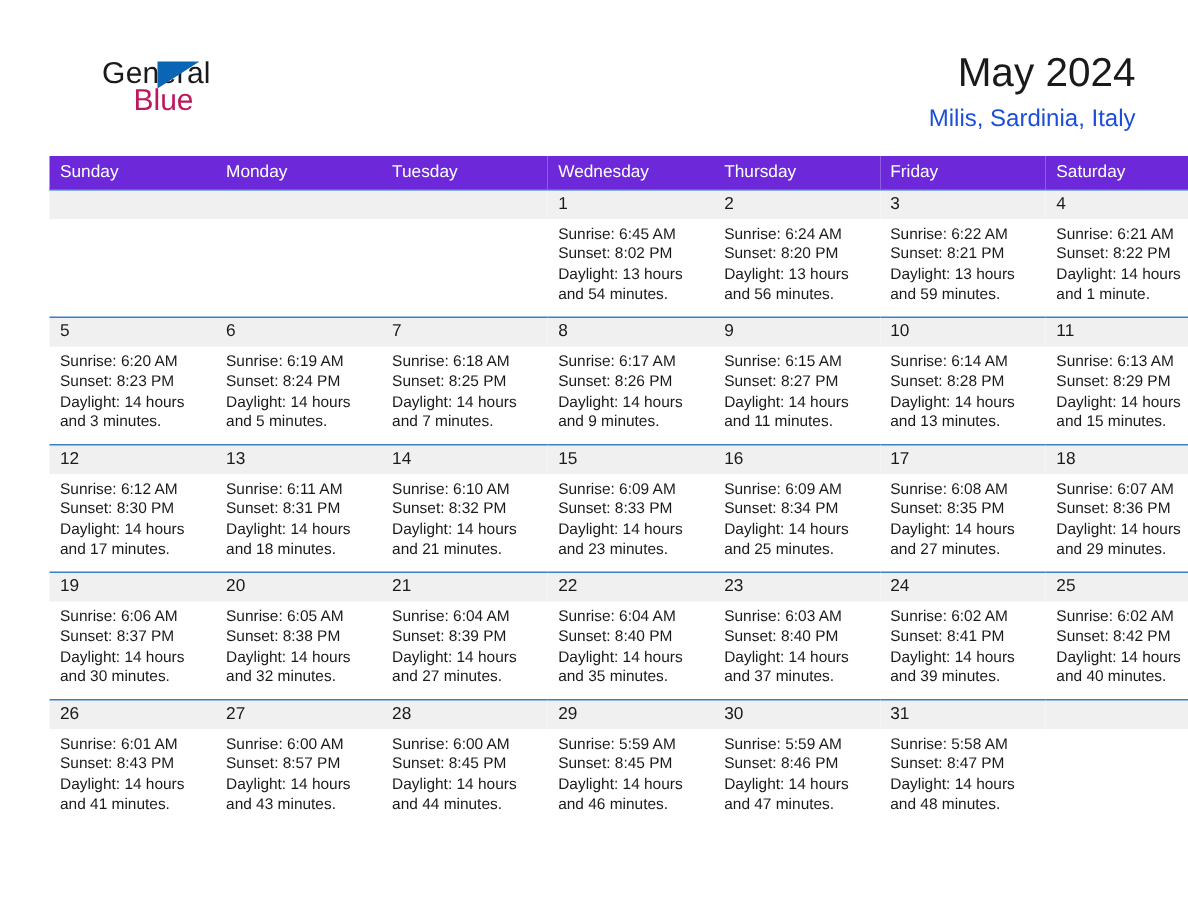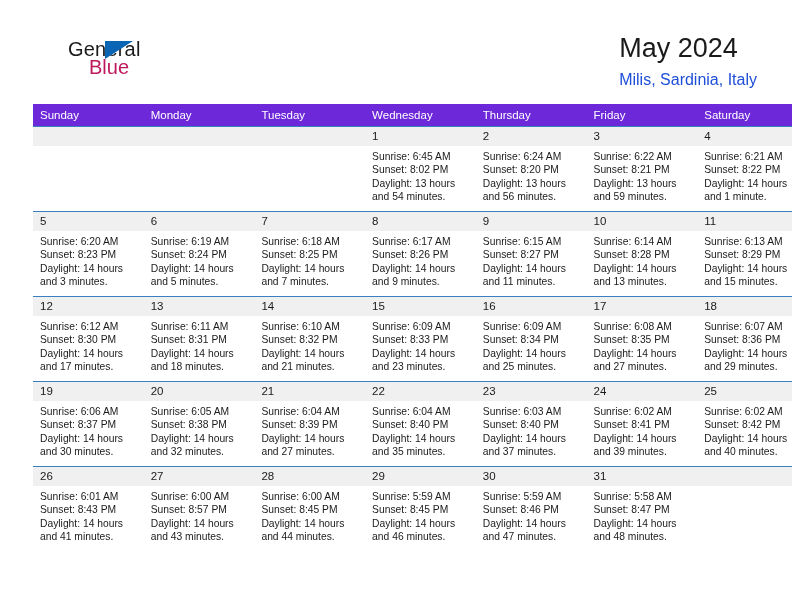--- a/index.html
+++ b/index.html
@@ -61,20 +61,21 @@
     top: 18px;
     font-size: 20px;
     color: #be185d;
     font-family: Liberation Sans, sans-serif;
   }
 
   .title-block {
     position: absolute;
     right: 35px;
     top: 32px;
+    text-align: right;
   }
   .cal-title {
     font-size: 27px;
     color: #1a1a1a;
     line-height: 32px;
     white-space: nowrap;
   }
   .cal-subtitle {
     font-size: 16px;
     color: #1d4ed8;

